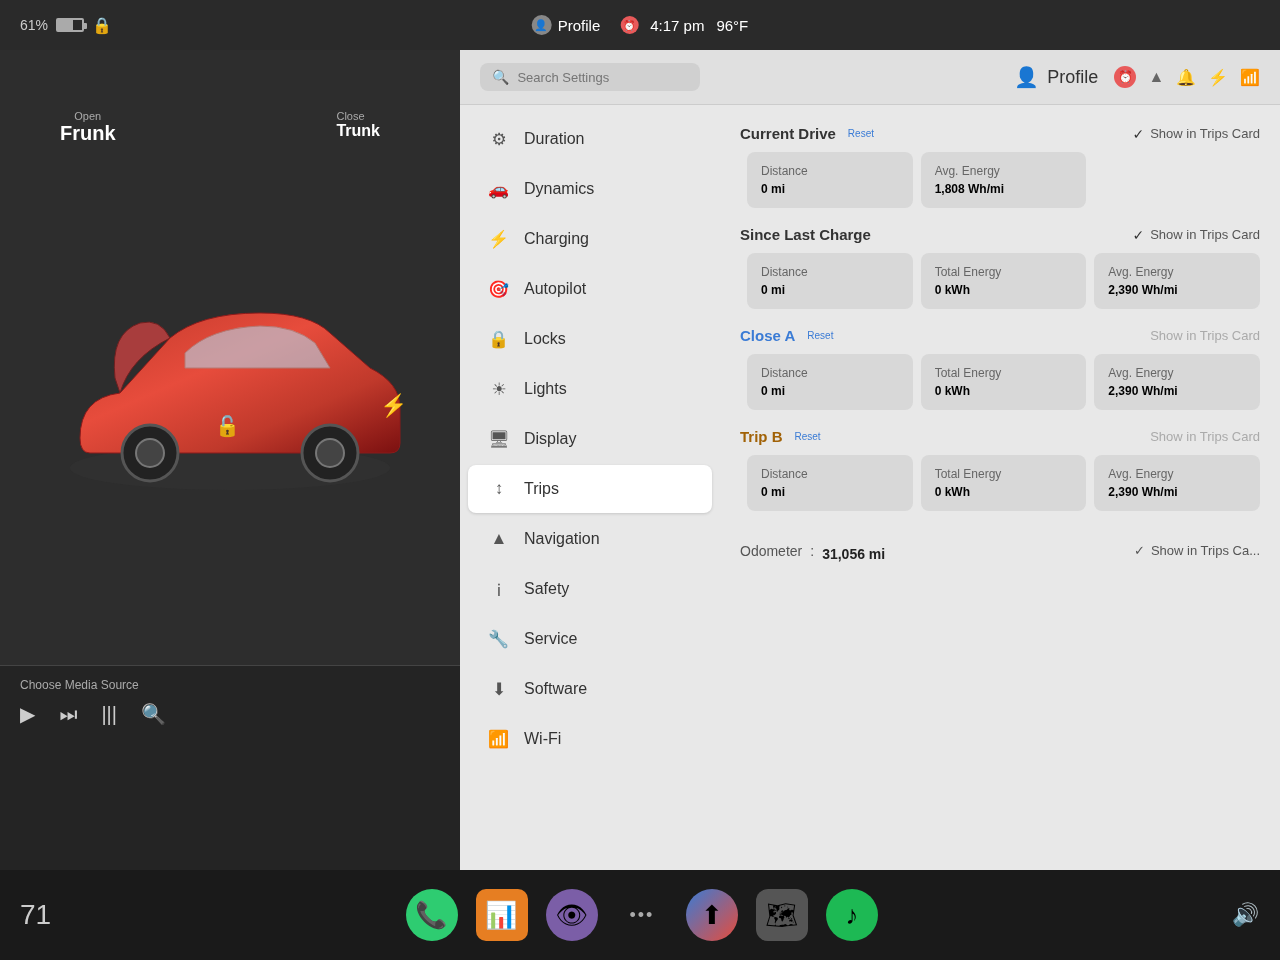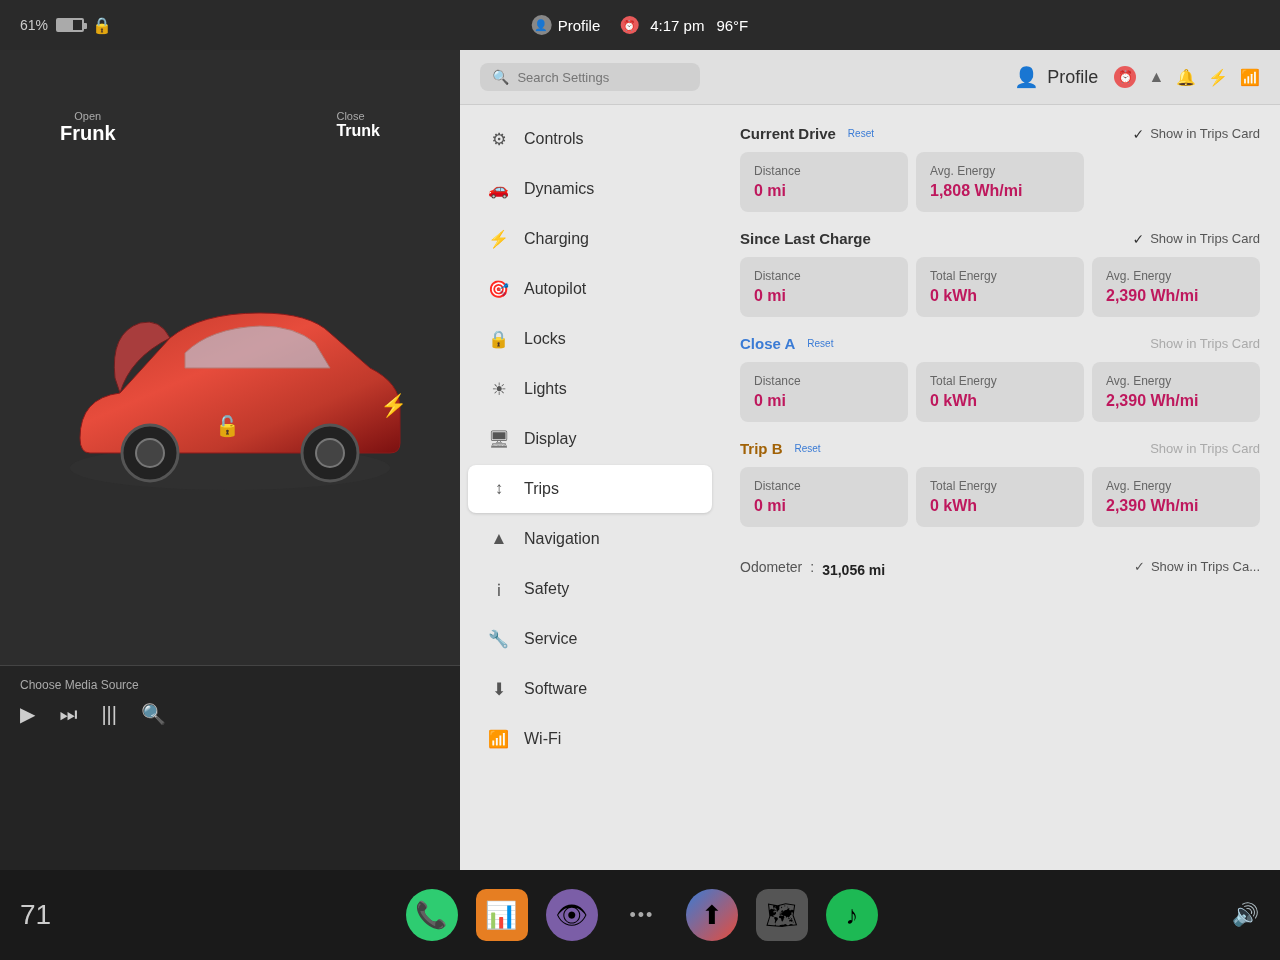--- a/index.html
+++ b/index.html
@@ -341,35 +341,36 @@
     }
     .check-icon {
       color: #333;
       font-size: 14px;
     }
     .stats-grid {
       display: grid;
       grid-template-columns: 1fr 1fr 1fr;
       gap: 8px;
       margin-bottom: 18px;
+      margin-left: 7px;
     }
     .stat-card {
       background: #d8d8d8;
       border-radius: 8px;
       padding: 12px 14px;
     }
     .stat-label {
       font-size: 12px;
       color: #666;
       margin-bottom: 4px;
     }
     .stat-value {
-      font-size: 16px;
+      font-size: 12px;
       font-weight: 600;
-      color: #be185d;
+      color: #000000;
     }
     .stat-value.bold {
       font-weight: 700;
     }
     .show-trips-disabled {
       margin-left: auto;
       display: flex;
       align-items: center;
       gap: 6px;
       font-size: 13px;
@@ -556,21 +557,21 @@
         <span class="header-icon">🔔</span>
         <span class="header-icon">⚡</span>
         <span class="header-icon">📶</span>
       </div>
     </div>
   </div>
 
   <div class="sidebar-nav">
     <div class="nav-item">
       <div class="nav-icon">⚙</div>
-      <span>Controls</span>
+      <span>Duration</span>
     </div>
     <div class="nav-item">
       <div class="nav-icon">🚗</div>
       <span>Dynamics</span>
     </div>
     <div class="nav-item">
       <div class="nav-icon">⚡</div>
       <span>Charging</span>
     </div>
     <div class="nav-item">

